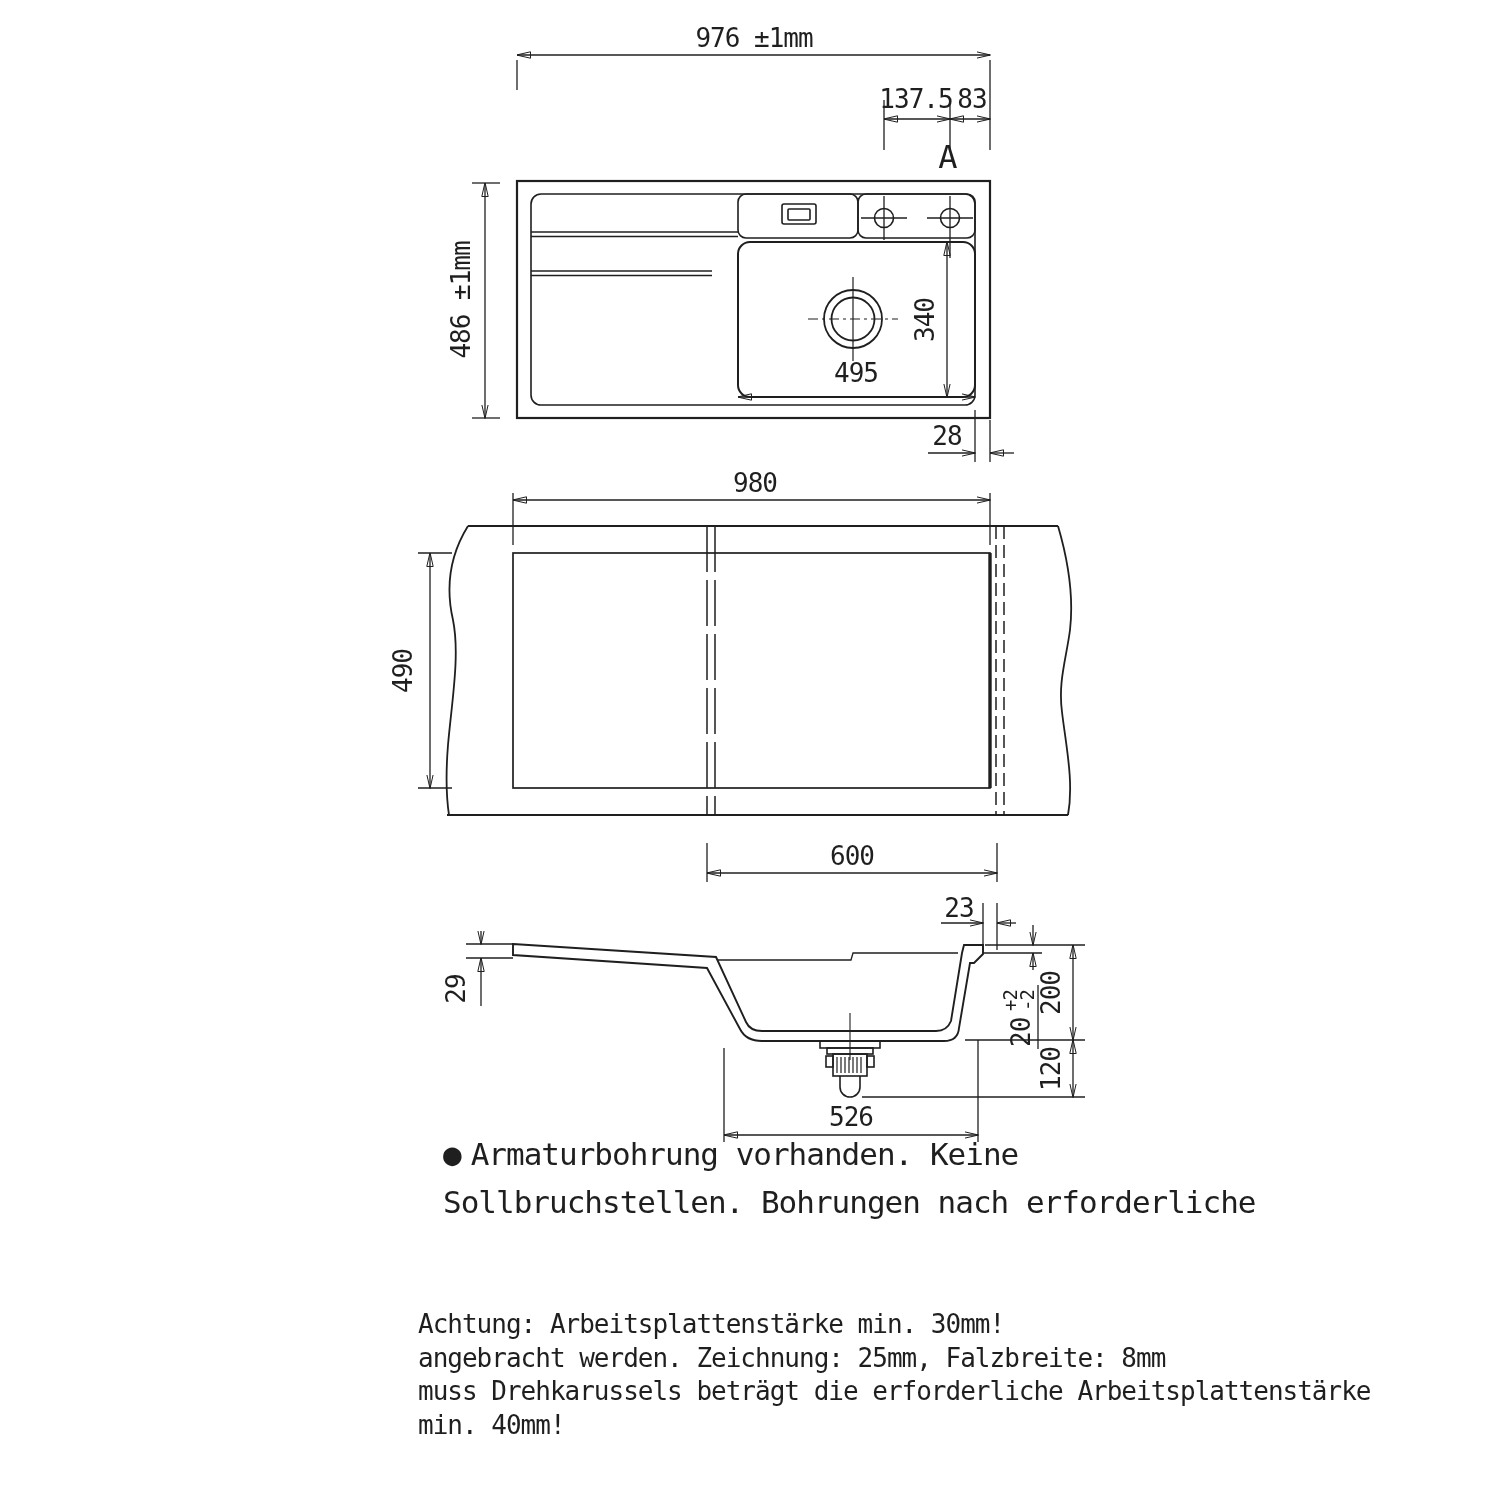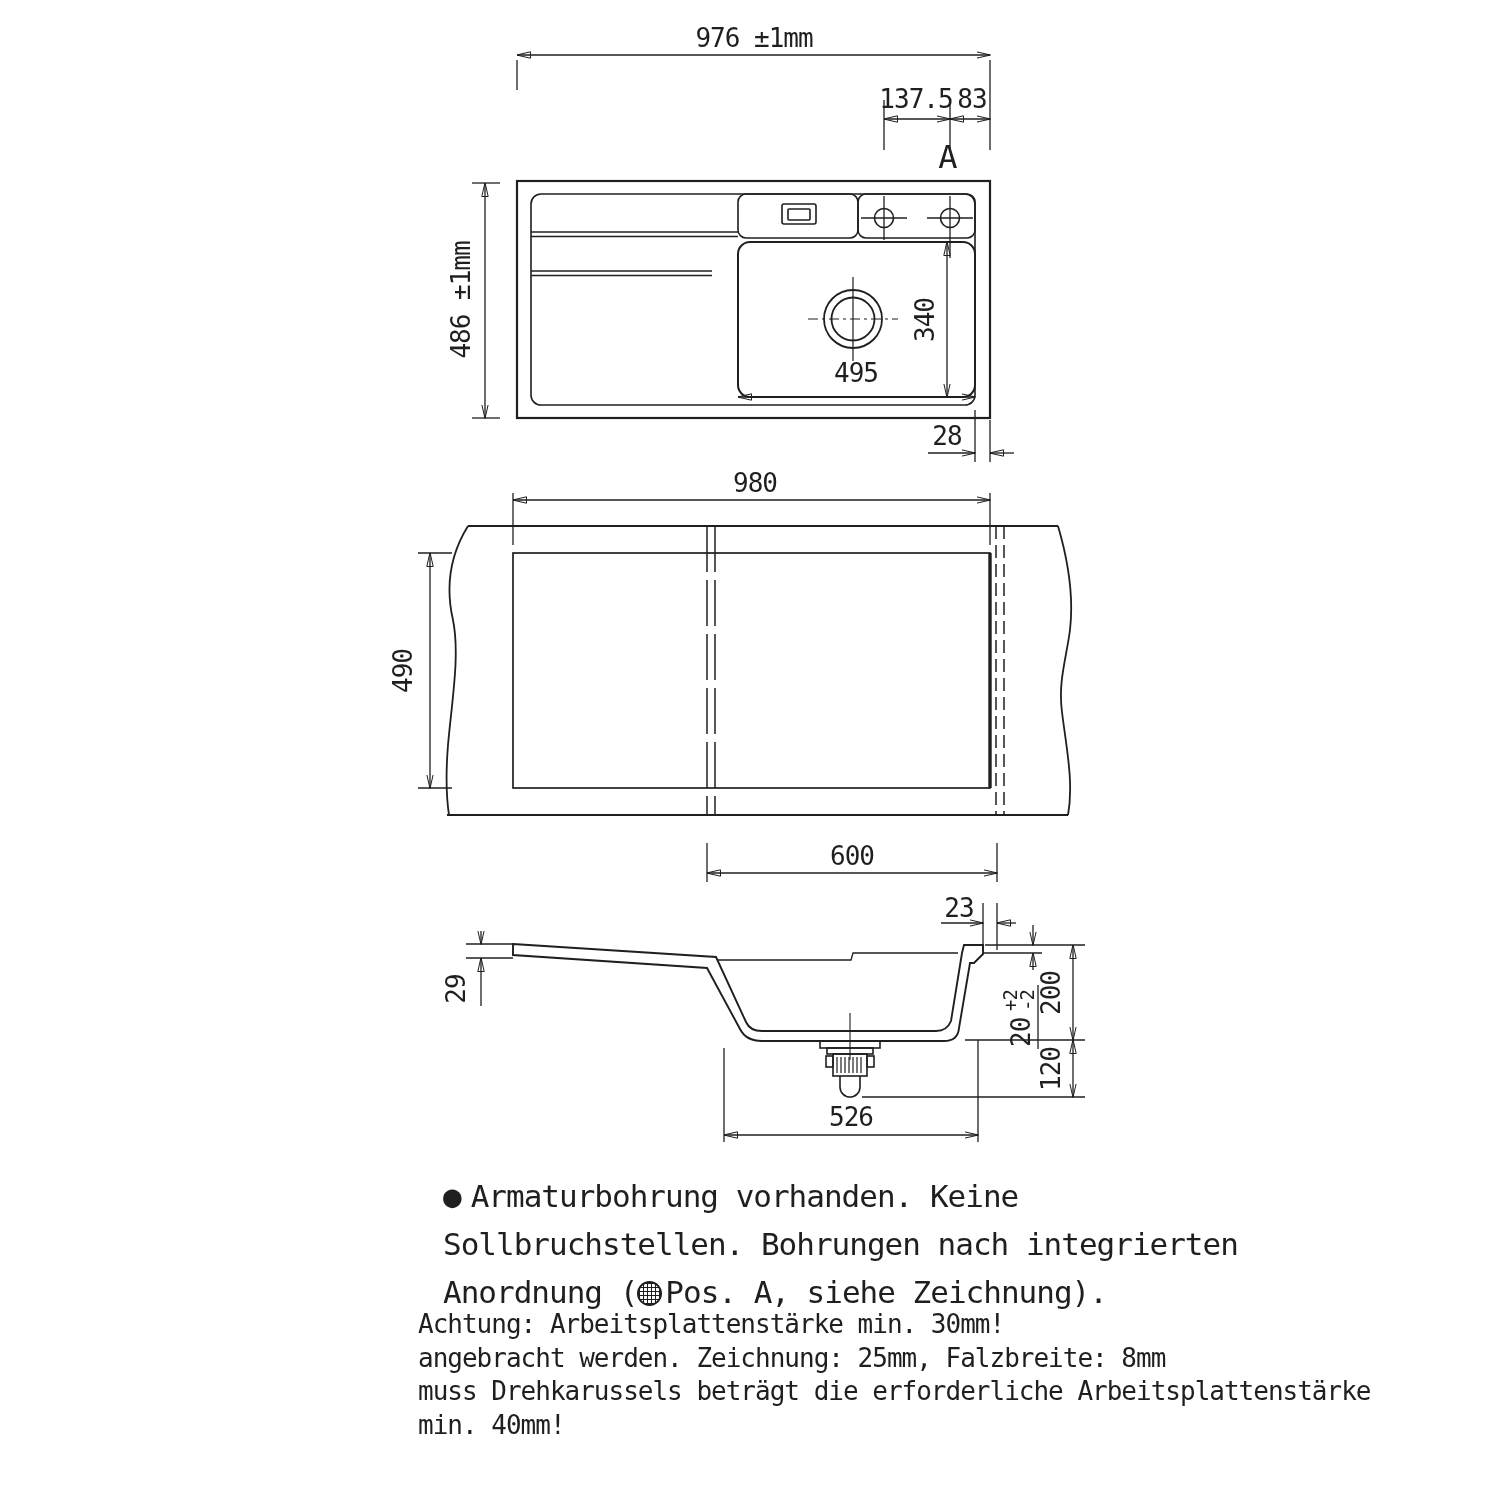--- a/index.html
+++ b/index.html
@@ -2,21 +2,21 @@
 <html><head>
 <meta charset="utf-8">
 <style>
   html,body{margin:0;padding:0;background:#ffffff;}
   #stage{position:relative;width:1500px;height:1500px;background:#fff;overflow:hidden;
          font-family:"DejaVu Sans Mono", monospace;color:#1f1f1f;}
   svg line, svg path, svg rect, svg circle, svg polyline{stroke:#1f1f1f;fill:none;}
   .dim{font:26px "DejaVu Sans Mono", monospace;letter-spacing:-1px;fill:#1f1f1f;stroke:none;}
   .dim-sm{font:19px "DejaVu Sans Mono", monospace;letter-spacing:-1px;fill:#1f1f1f;stroke:none;}
   .poslabel{font:32px "DejaVu Sans Mono", monospace;fill:#1f1f1f;stroke:none;}
-  .notes-primary{position:absolute;left:443px;top:1172px;font-size:31px;line-height:48px;
+  .notes-primary{position:absolute;left:443px;top:1130px;font-size:31px;line-height:48px;
                  letter-spacing:-1px;white-space:nowrap;}
   .notes-secondary{position:absolute;left:418px;top:1308px;font-size:26px;line-height:33.5px;
                  letter-spacing:-1px;white-space:nowrap;}
   .bullet{display:inline-block;margin-right:10px;}
   .pos-marker{display:inline-block;width:21px;height:21px;border:2px solid #1f1f1f;border-radius:50%;
       vertical-align:-3px;margin-right:3px;
       background-image:repeating-linear-gradient(0deg,#1f1f1f 0 1px,transparent 1px 4px),
                        repeating-linear-gradient(90deg,#1f1f1f 0 1px,transparent 1px 4px);}
 </style>
 </head>
@@ -208,22 +208,21 @@
     <line x1="724" y1="1048" x2="724" y2="1142"></line>
     <line x1="978" y1="1040" x2="978" y2="1142"></line>
     <line x1="724" y1="1135" x2="978" y2="1135" marker-start="url(#arr)" marker-end="url(#arr)"></line>
     <text class="dim" x="851" y="1126" text-anchor="middle">526</text>
   </g>
 </svg>
 
 
 <div class="notes-primary">
   <div><span class="bullet">●</span><span>Armaturbohrung vorhanden. Keine</span></div>
-  <div><span>Sollbruchstellen. Bohrungen nach integrierten</span></div>
-  <div><span>Anordnung (</span><span class="pos-marker"></span><span>Pos. A, siehe Zeichnung).</span></div>
+  <div><span>Sollbruchstellen. Bohrungen nach erforderliche</span></div>
 </div>
 
 <div class="notes-secondary">
   <div><span>Achtung: Arbeitsplattenstärke min. 30mm!</span></div>
   <div><span>angebracht werden. Zeichnung: 25mm, Falzbreite: 8mm</span></div>
   <div><span>muss Drehkarussels beträgt die erforderliche Arbeitsplattenstärke</span></div>
   <div><span>min. 40mm!</span></div>
 </div>
 
 </div>

